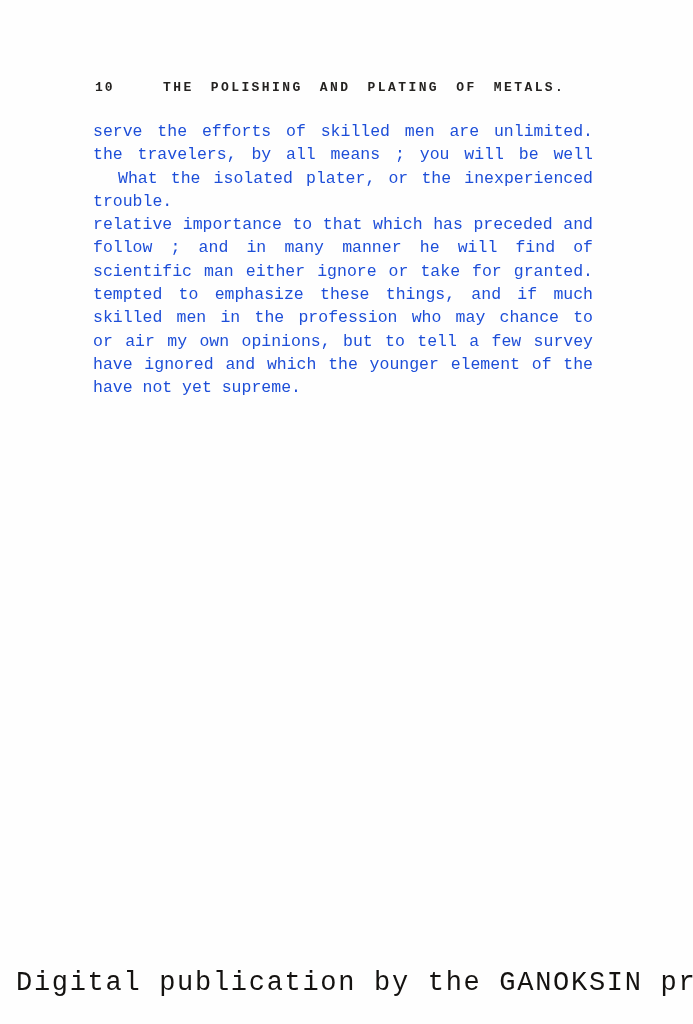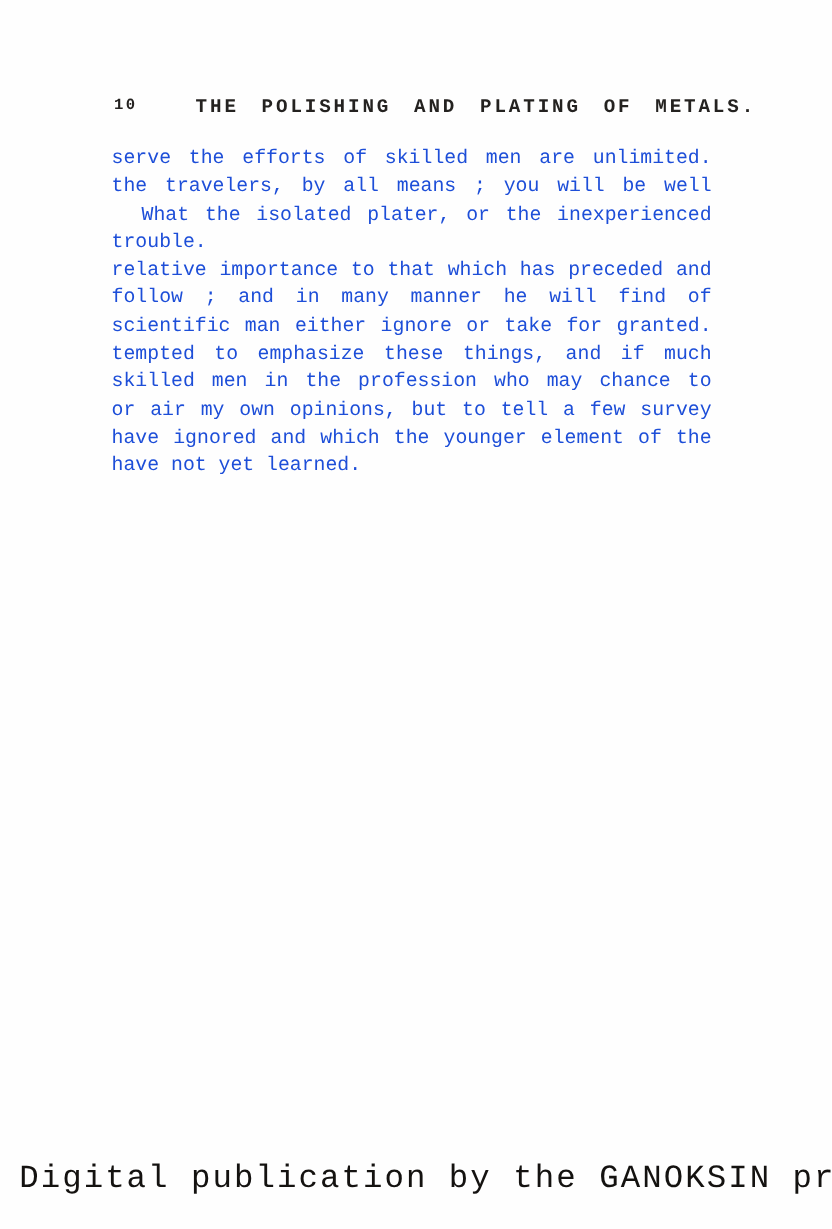--- a/index.html
+++ b/index.html
@@ -30,21 +30,21 @@
     top: 0;
     font-size: 13px;
     font-weight: 700;
     letter-spacing: 2px;
     color: #242220;
   }
   .running-title {
     position: absolute;
     left: 163px;
     top: 0;
-    font-size: 16px;
+    font-size: 13px;
     font-weight: 700;
     letter-spacing: 2.4px;
     word-spacing: 7px;
     white-space: nowrap;
     color: #242220;
   }
   
   .body-text {
     position: absolute;
     left: 93px;
@@ -94,18 +94,18 @@
       <div class="line">the travelers, by all means ; you will be well repaid for your</div>
       <div class="line indent">What the isolated plater, or the inexperienced man most</div>
       <div class="line last">trouble.</div>
       <div class="line">relative importance to that which has preceded and will</div>
       <div class="line">follow ; and in many manner he will find of supreme im-</div>
       <div class="line">scientific man either ignore or take for granted.  So I am</div>
       <div class="line">tempted to emphasize these things, and if much that is set</div>
       <div class="line">skilled men in the profession who may chance to see this</div>
       <div class="line">or air my own opinions, but to tell a few survey that others</div>
       <div class="line">have ignored and which the younger element of the trade</div>
-      <div class="line last">have not yet learned.</div>
+      <div class="line last">have not yet supreme.</div>
     </div>
 
   <div class="footer-text">Digital publication by the GANOKSIN project</div>
 
 </div>
 
 </body></html>

